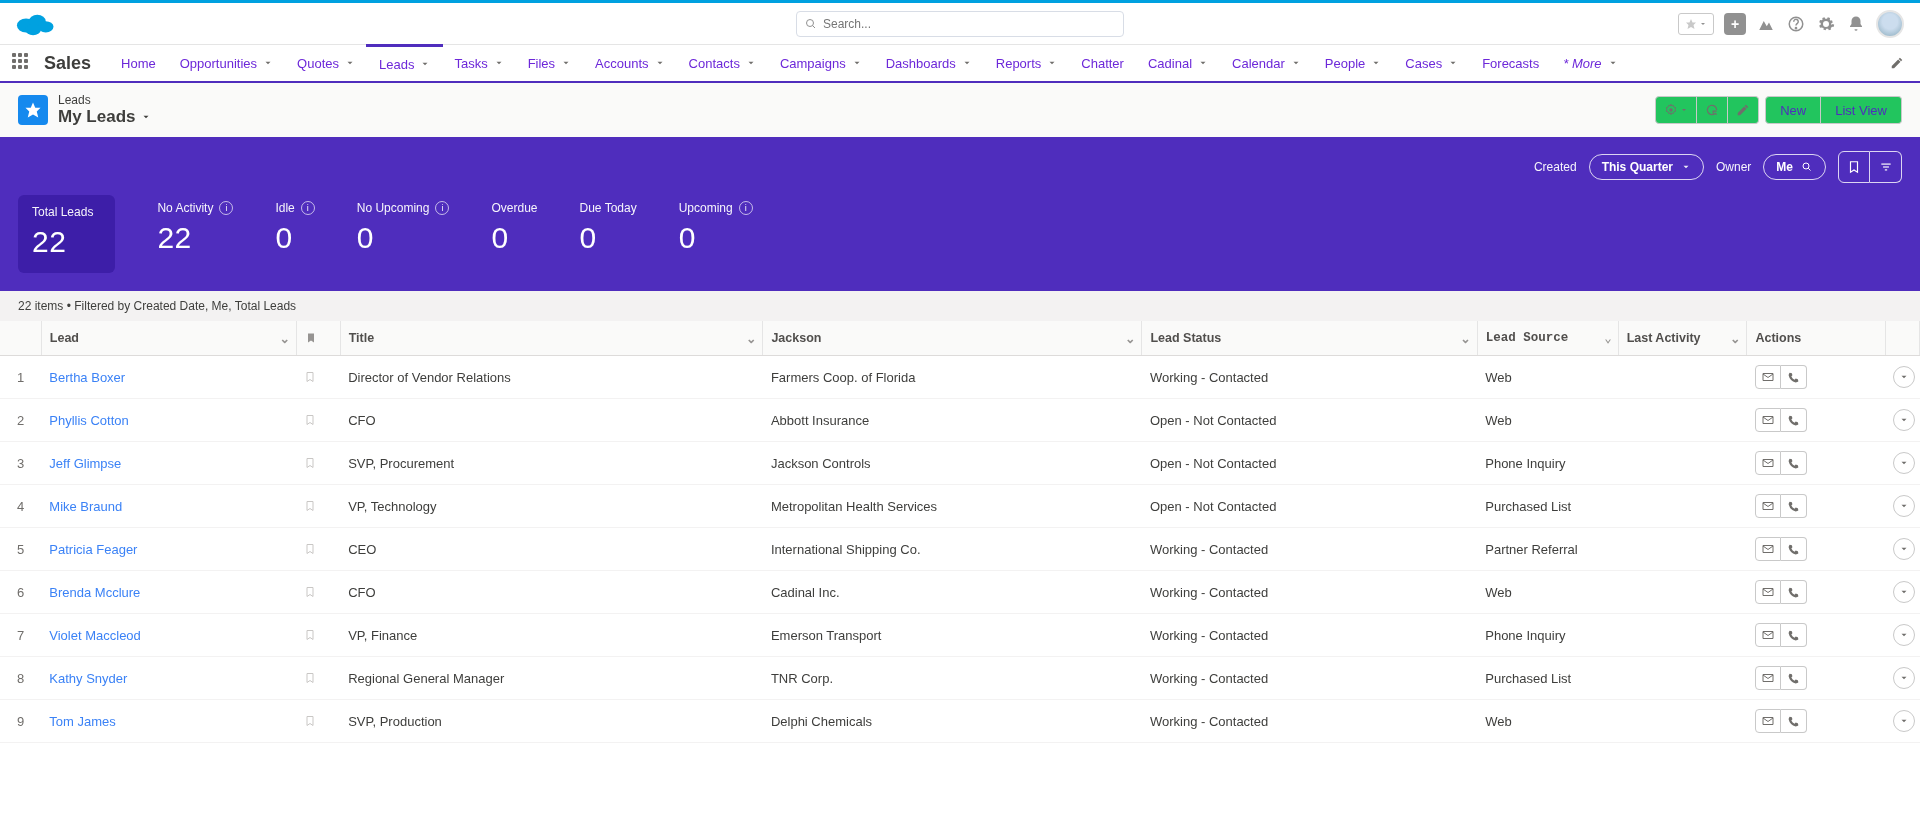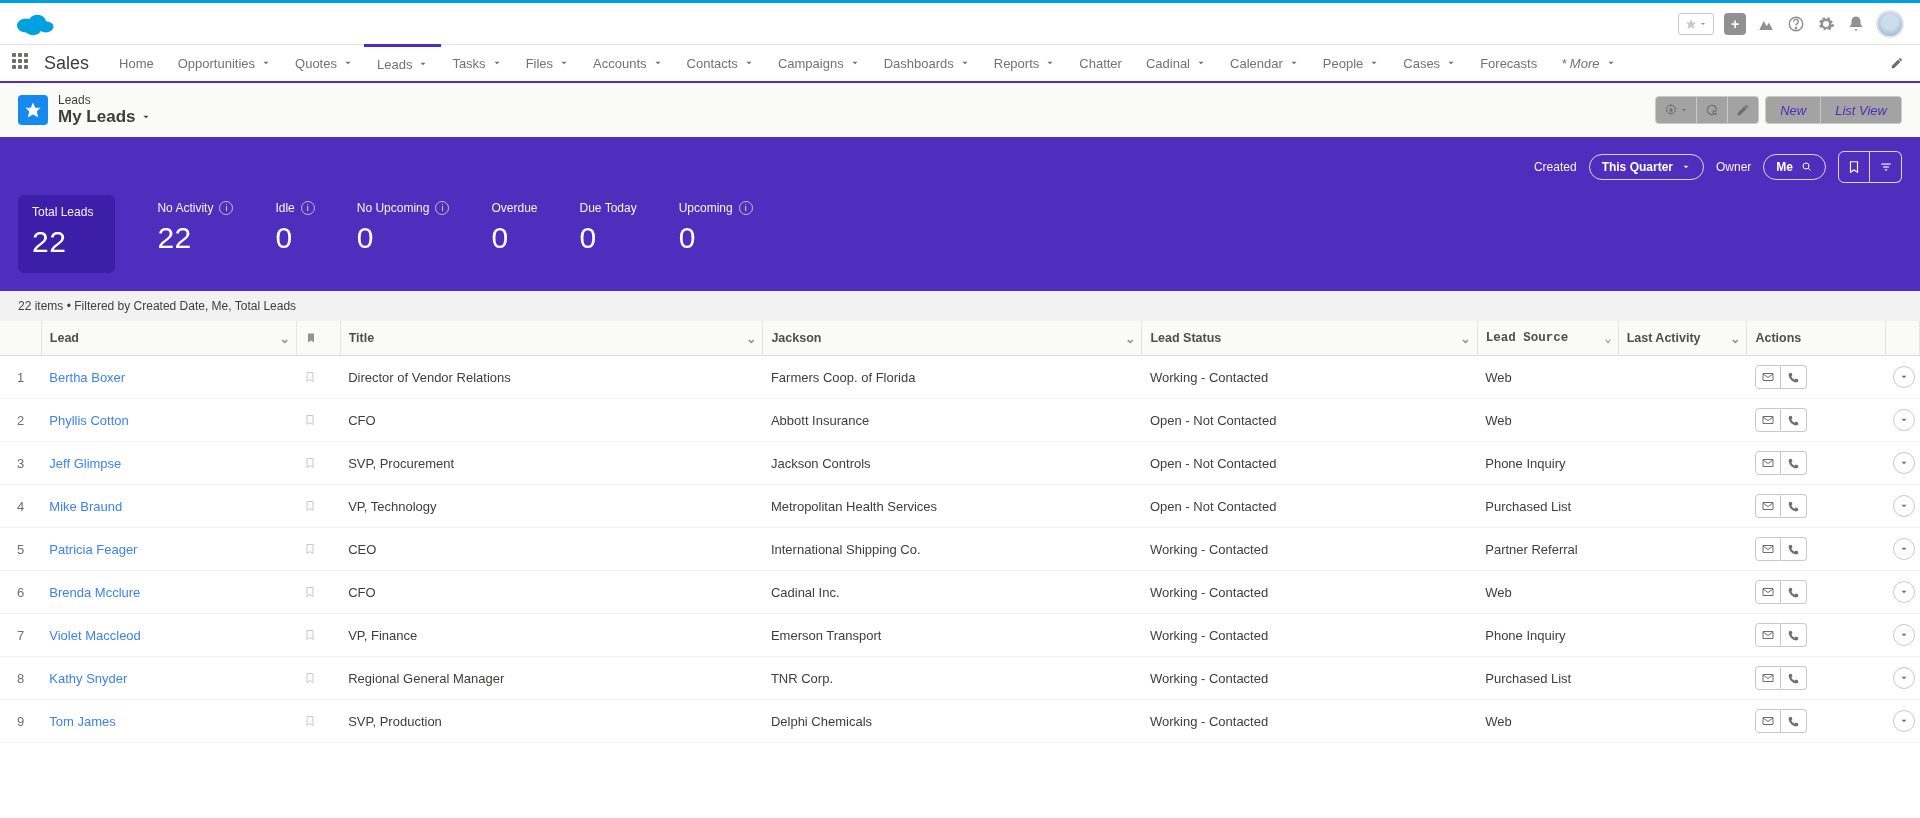--- a/index.html
+++ b/index.html
@@ -18,38 +18,38 @@
 .header-icons { display: flex; align-items: center; gap: 10px; margin-right: 8px; }
 .hdr-icon { width: 20px; height: 20px; color: #919191; cursor: pointer; display:flex; align-items:center; justify-content:center; }
 .fav-box { width: 36px; height: 22px; border: 1px solid #c9c9c9; border-radius: 3px; display:flex; align-items:center; justify-content:center; gap:2px; }
 .plus-box { width: 22px; height: 22px; background: #919191; color:#fff; border-radius:4px; display:flex; align-items:center; justify-content:center; font-size:14px; font-weight:bold;}
 .avatar { width: 28px; height: 28px; border-radius: 50%; background: radial-gradient(circle at 50% 40%, #cde 40%, #8ab 100%); border: 2px solid #e5e5e5; }
 
 
 .nav-bar { display: flex; align-items: center; height: 38px; padding: 0 8px; border-bottom: 2px solid #4f2dbd; position: relative; }
 .waffle { width: 20px; height: 20px; margin: 0 12px 0 4px; display:grid; grid-template-columns:repeat(3,4px); grid-template-rows:repeat(3,4px); gap:2px; cursor:pointer;}
 .waffle span { background:#706e6b; border-radius:1px;}
-.app-name { font-size: 18px; font-weight: 400; margin-right: 18px; }
+.app-name { font-size: 18px; font-weight: 700; margin-right: 18px; }
 .nav-items { display: flex; align-items: stretch; height: 100%; }
-.nav-item { display: flex; align-items: center; padding: 0 12px; color: #737373; cursor: pointer; font-size: 13px; position:relative; gap:6px;justify-content:center;}
+.nav-item { display: flex; align-items: center; padding: 0 12px; color: #6d28d9; cursor: pointer; font-size: 13px; position:relative; gap:6px;justify-content:center;}
 .nav-item.active { border-top: 3px solid #4f2dbd; background: #fff; margin-top:-1px; }
 .nav-item.active::before { content:''; position:absolute; top:-3px; left:-1px; right:-1px; height:3px; background:#4f2dbd;}
 .nav-chev { color:#706e6b; }
 .nav-more { font-style: italic; }
 .nav-pencil { margin-left:auto; margin-right:8px; color:#706e6b; cursor:pointer;}
 
 
 .page-header { display:flex; align-items:center; padding: 10px 18px; background:#fafaf9; justify-content:space-between; }
 .ph-left { display:flex; align-items:center; gap:10px; }
 .obj-icon { width:30px; height:30px; background:#1589ee; border-radius:4px; display:flex; align-items:center; justify-content:center; color:#fff;}
 .ph-text .obj-label { font-size:12px; color:#3e3e3c; }
 .ph-text .view-name { font-size:17px; font-weight:700; display:flex; align-items:center; gap:6px; cursor:pointer;}
 .ph-actions { display:flex; align-items:center; gap:0; }
 .ph-btn-grp { display:flex; }
-.ph-btn { height:28px; border:1px solid #c9c9c9; background:#a3a3a3; display:flex; align-items:center; justify-content:center; padding:0 8px; cursor:pointer; color:#706e6b;font-style:italic;}
+.ph-btn { height:28px; border:1px solid #c9c9c9; background:#22c55e; display:flex; align-items:center; justify-content:center; padding:0 8px; cursor:pointer; color:#706e6b;}
 .ph-btn:first-child { border-radius:4px 0 0 4px;}
 .ph-btn:last-child { border-right:1px solid #c9c9c9;}
 .ph-btn + .ph-btn { border-left:none;}
 .ph-btn.txt { color:#4f2dbd; padding:0 14px; font-size:13px;}
 .gap6 { width:6px; }
 
 
 .stats-band { background:#4f2dbd; color:#fff; padding:0 18px 18px; }
 .stats-filters { display:flex; justify-content:flex-end; align-items:center; gap:12px; padding:14px 0 0; }
 .filter-label { font-size:12px; opacity:.95;}
@@ -105,20 +105,27 @@
     <svg viewBox="0 0 64 40">
         <g fill="#00a1e0">
           <ellipse cx="20" cy="22" rx="13" ry="10"></ellipse>
           <ellipse cx="36" cy="16" rx="12" ry="9"></ellipse>
           <ellipse cx="48" cy="24" rx="11" ry="8"></ellipse>
           <ellipse cx="30" cy="28" rx="11" ry="8"></ellipse>
         </g>
       </svg>
   </div>
   <div class="header-spacer"></div>
+  <div class="search-wrap">
+    <svg width="12" height="12" viewBox="0 0 24 24" fill="none" stroke="#919191" stroke-width="2">
+        <circle cx="10" cy="10" r="7"></circle>
+        <line x1="20" y1="20" x2="15" y2="15"></line>
+      </svg>
+    <input placeholder="Search..." style="">
+  </div>
   <div class="header-icons">
     <div class="fav-box">
       <svg width="12" height="12" viewBox="0 0 24 24" fill="#c9c9c9">
           <polygon points="12,2 15,9 22,9 17,14 19,22 12,18 5,22 7,14 2,9 9,9"></polygon>
         </svg>
       <svg width="8" height="8" viewBox="0 0 24 24" fill="#919191">
           <path d="M6 9l6 6 6-6"></path>
         </svg>
     </div>
     <div class="plus-box">+</div>

